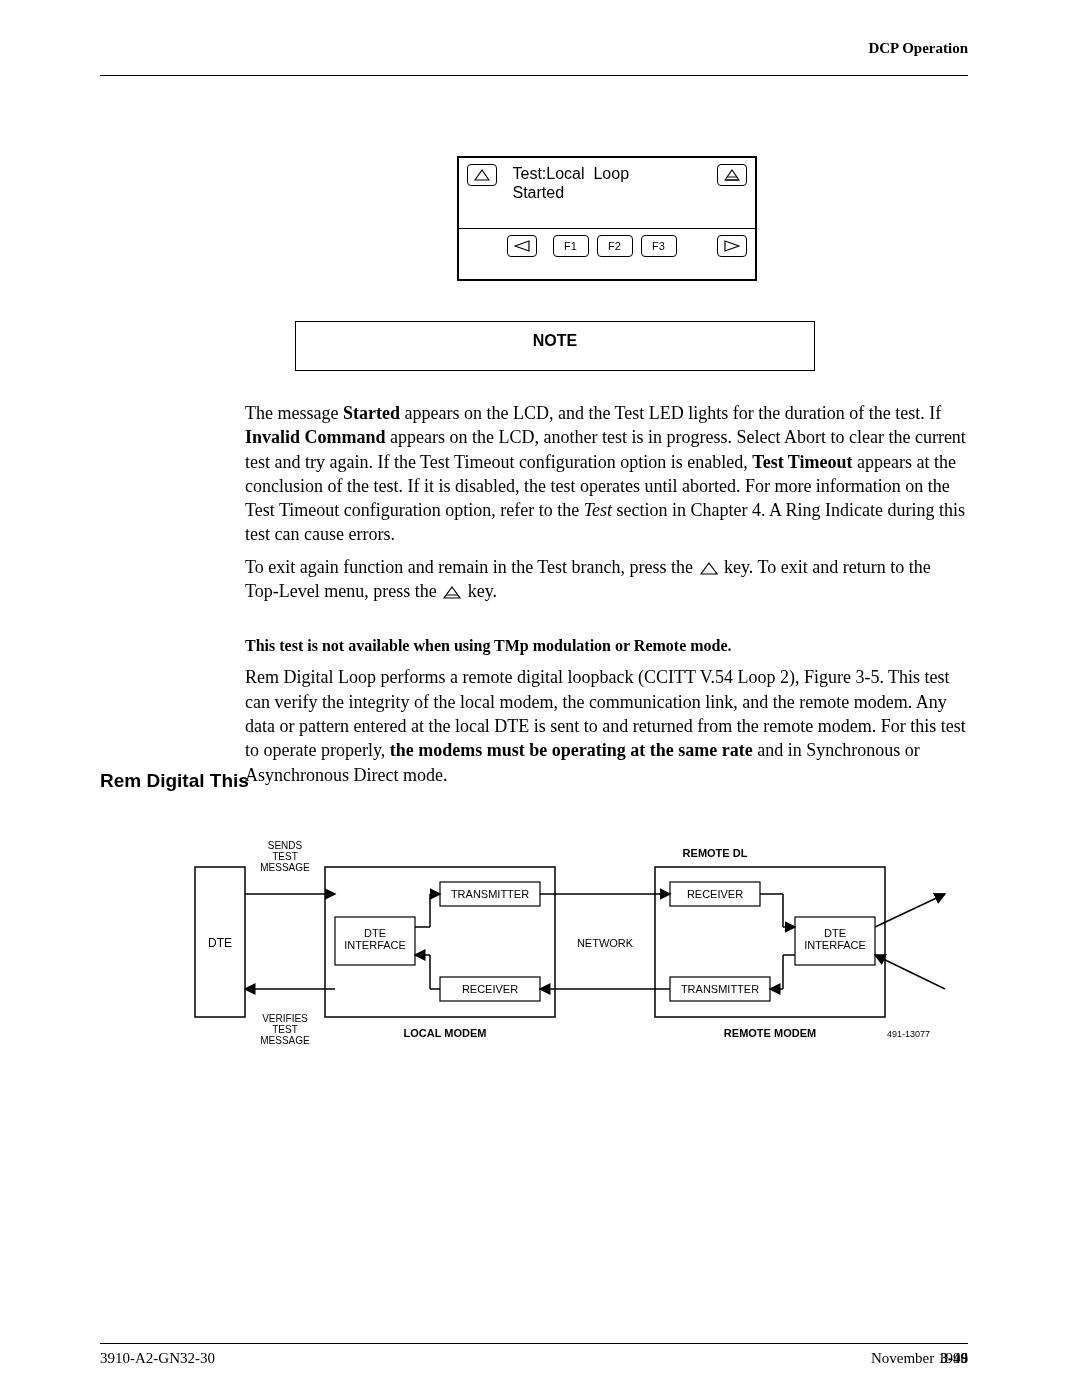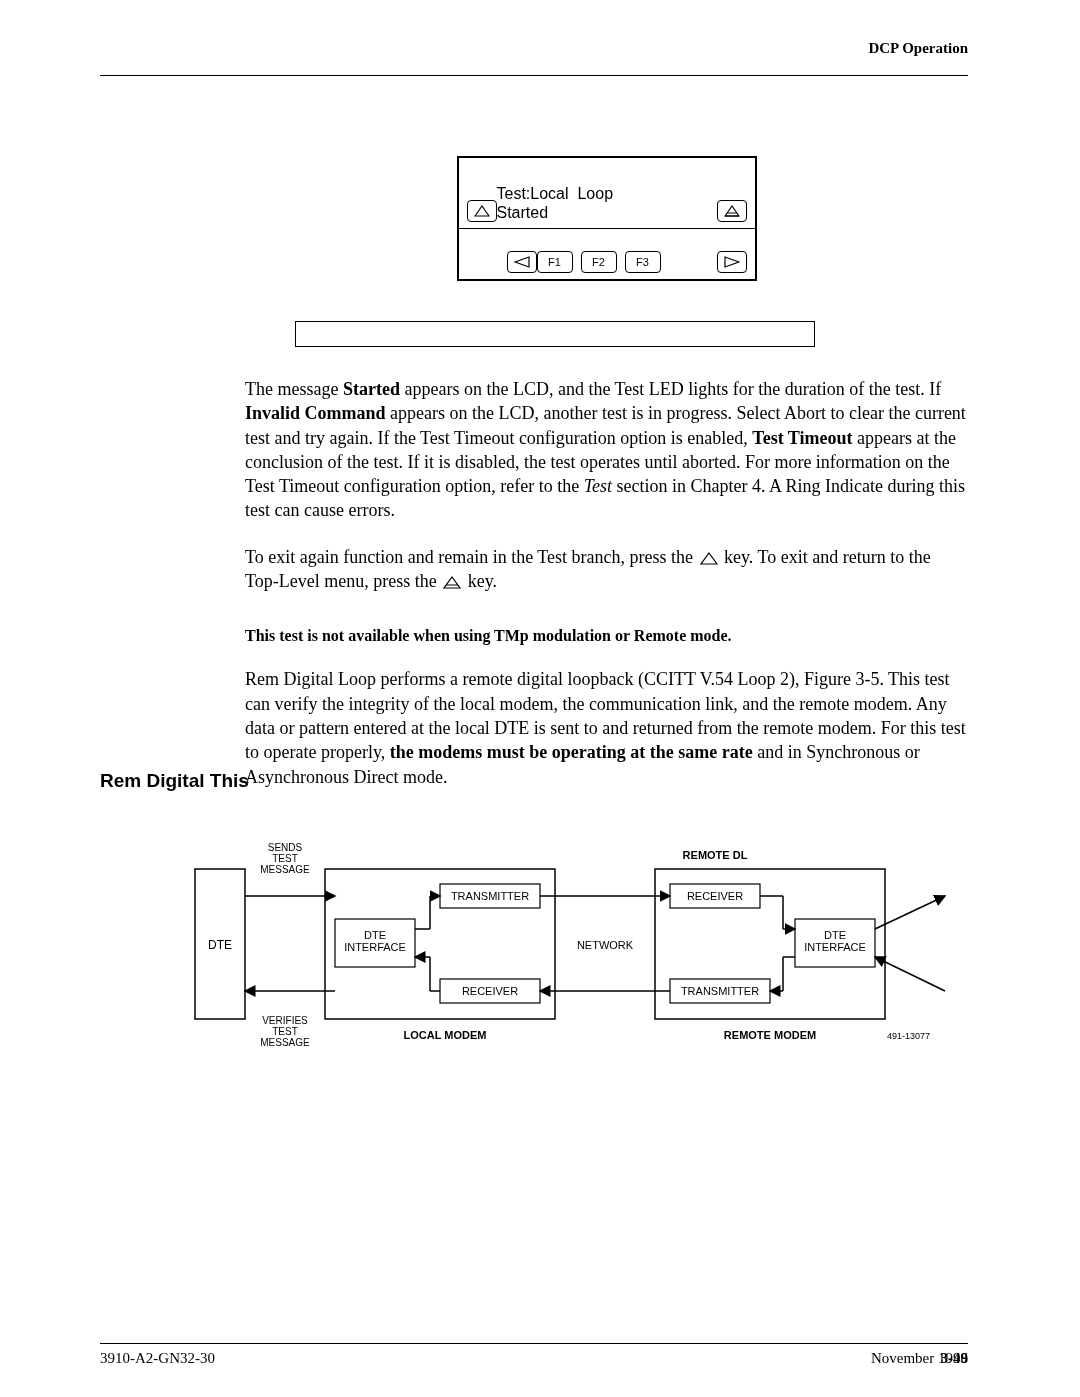--- a/index.html
+++ b/index.html
@@ -35,23 +35,23 @@
 
   
   .lcd-panel {
     width: 300px;
     border: 2px solid #000;
     margin: 80px auto 40px auto;
     box-sizing: border-box;
   }
   .lcd-row {
     display: flex;
-    align-items: flex-end;
+    align-items: flex-start;
     padding: 6px 8px;
-    gap: 0;
+    gap: 16px;
   }
   .lcd-row.top { height: 58px; }
   .lcd-row.bot { height: 38px; margin-left: 40px; }
   .lcd-sep {
     border-top: 1px solid #000;
     margin: 0;
   }
   .lcd-btn {
     border: 1px solid #000;
     border-radius: 4px;
@@ -95,21 +95,21 @@
     text-align: center;
     font-weight: bold;
     margin-bottom: 6px;
   }
   .note-box .note-body { line-height: 1.3; }
 
   
   p.body {
     font-size: 18px;
     line-height: 1.35;
-    margin: 22px 0;
+    margin: 8px 0;
     text-align: left;
   }
   strong { font-weight: bold; }
   em.ital { font-style: italic; }
 
   .inline-icon {
     display: inline-block;
     vertical-align: middle;
     margin: 0 2px;
     line-height: 0;
@@ -205,20 +205,21 @@
         </div>
         <div class="lcd-btn">
           <svg class="tri" viewBox="0 0 16 12">
               <polygon points="15,6 1,1 1,11" fill="none" stroke="#000" stroke-width="1.2"></polygon>
             </svg>
         </div>
       </div>
     </div>
 
     <div class="note-box">
+      <div class="note-title">NOTE</div>
     </div>
 
     <p class="body">
       <span>The message </span><strong>Started</strong><span> appears on the LCD, and the Test LED lights for the duration of the test. If </span><strong>Invalid Command</strong><span> appears on the LCD, another test is in progress. Select Abort to clear the current test and try again. If the Test Timeout configuration option is enabled, </span><strong>Test Timeout</strong><span> appears at the conclusion of the test. If it is disabled, the test operates until aborted. For more information on the Test Timeout configuration option, refer to the </span><em class="ital">Test</em><span> section in Chapter 4. A Ring Indicate during this test can cause errors.</span>
     </p>
 
     <p class="body">
       <span>To exit again function and remain in the Test branch, press the </span><span class="inline-icon"><svg viewBox="0 0 18 13">
             <polygon points="9,1 17,12 1,12" fill="none" stroke="#000" stroke-width="1.2"></polygon>
           </svg></span><span> key. To exit and return to the Top-Level menu, press the </span><span class="inline-icon"><svg viewBox="0 0 18 13">

